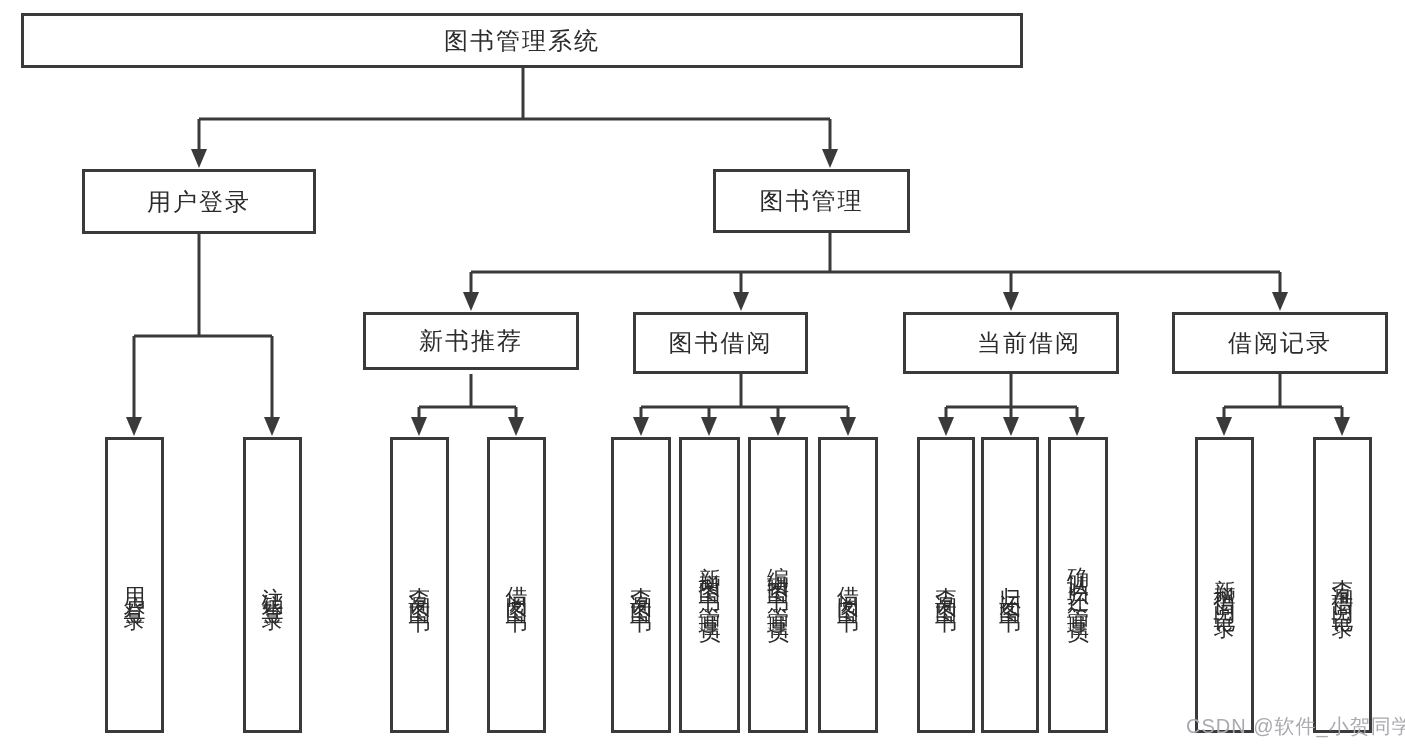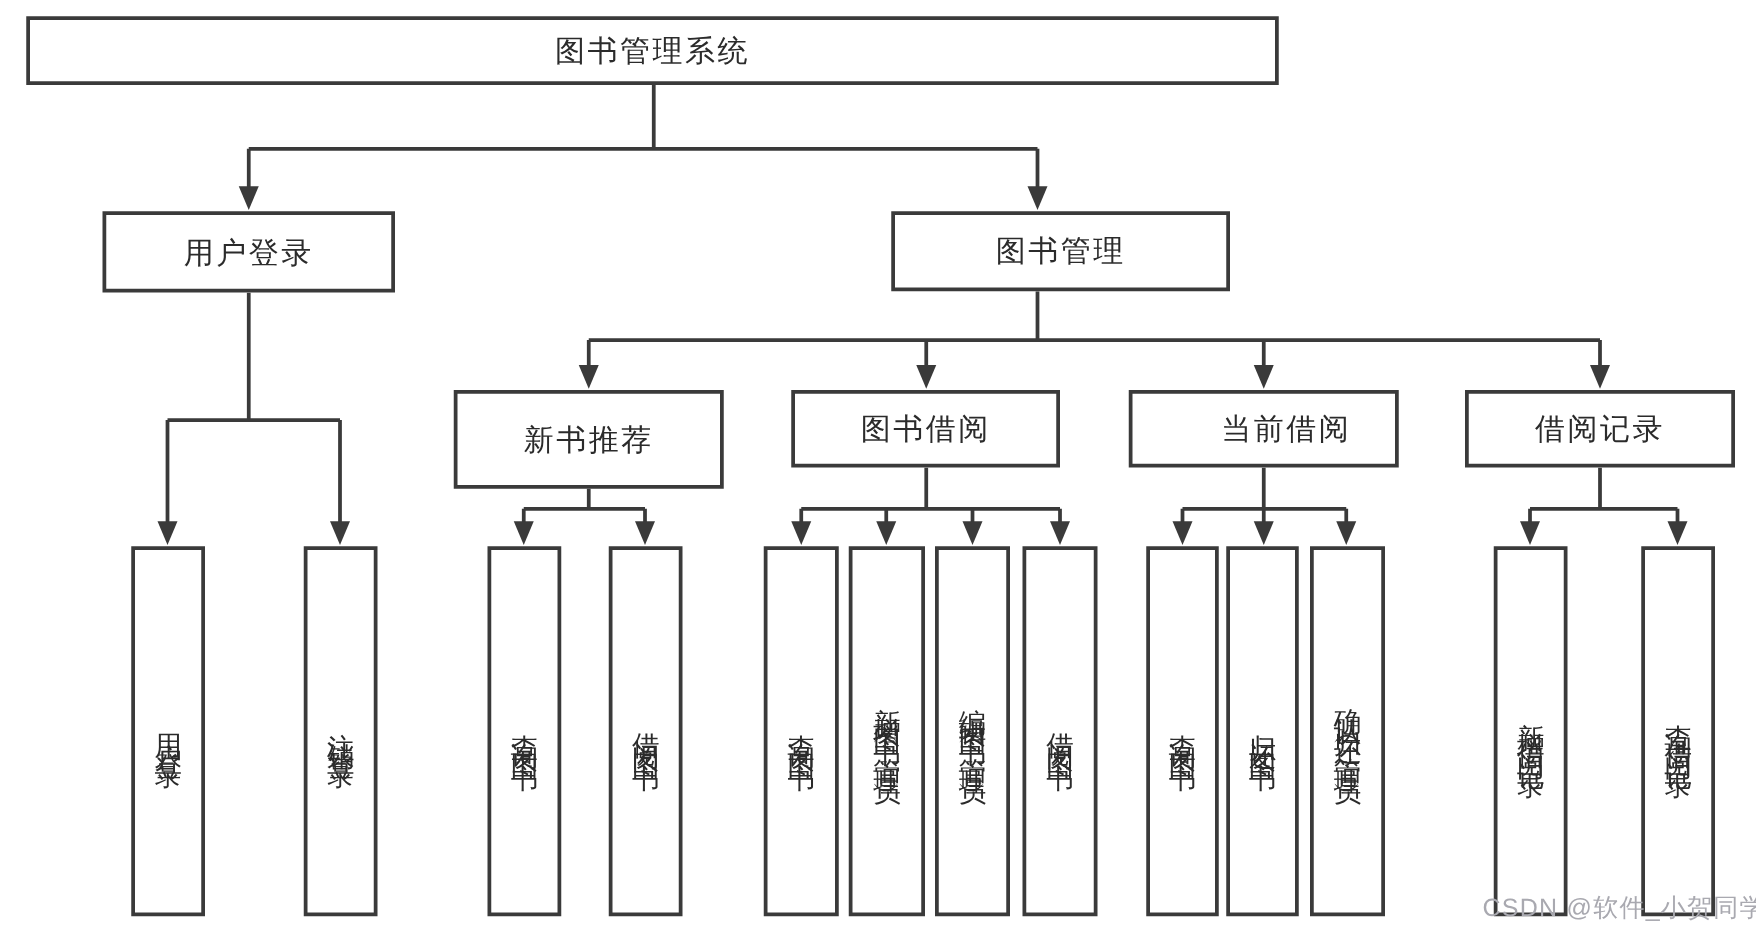--- a/index.html
+++ b/index.html
@@ -99,28 +99,28 @@
     </g>
   </svg>
 
   <div class="box h" style="left:21px; top:13px; width:1002px; height:55px;">
     <span>图书管理系统</span>
   </div>
 
   <div class="box h" style="left:82px; top:169px; width:234px; height:65px;">
     <span>用户登录</span>
   </div>
-  <div class="box h" style="left:713px; top:169px; width:271px; height:64px;">
+  <div class="box h" style="left:713px; top:169px; width:197px; height:64px;">
     <span>图书管理</span>
   </div>
 
-  <div class="box h" style="left:363px; top:312px; width:216px; height:79px;">
+  <div class="box h" style="left:363px; top:312px; width:216px; height:58px;">
     <span>新书推荐</span>
   </div>
-  <div class="box h" style="left:633px; top:312px; width:215px; height:62px;">
+  <div class="box h" style="left:633px; top:312px; width:175px; height:62px;">
     <span>图书借阅</span>
   </div>
   <div class="box h" style="left:903px; top:312px; width:216px; height:62px;padding-left:36px;">
     <span>当前借阅</span>
   </div>
   <div class="box h" style="left:1172px; top:312px; width:216px; height:62px;">
     <span>借阅记录</span>
   </div>
 
   <div class="box v leaf" style="left:105px; width:59px;">

